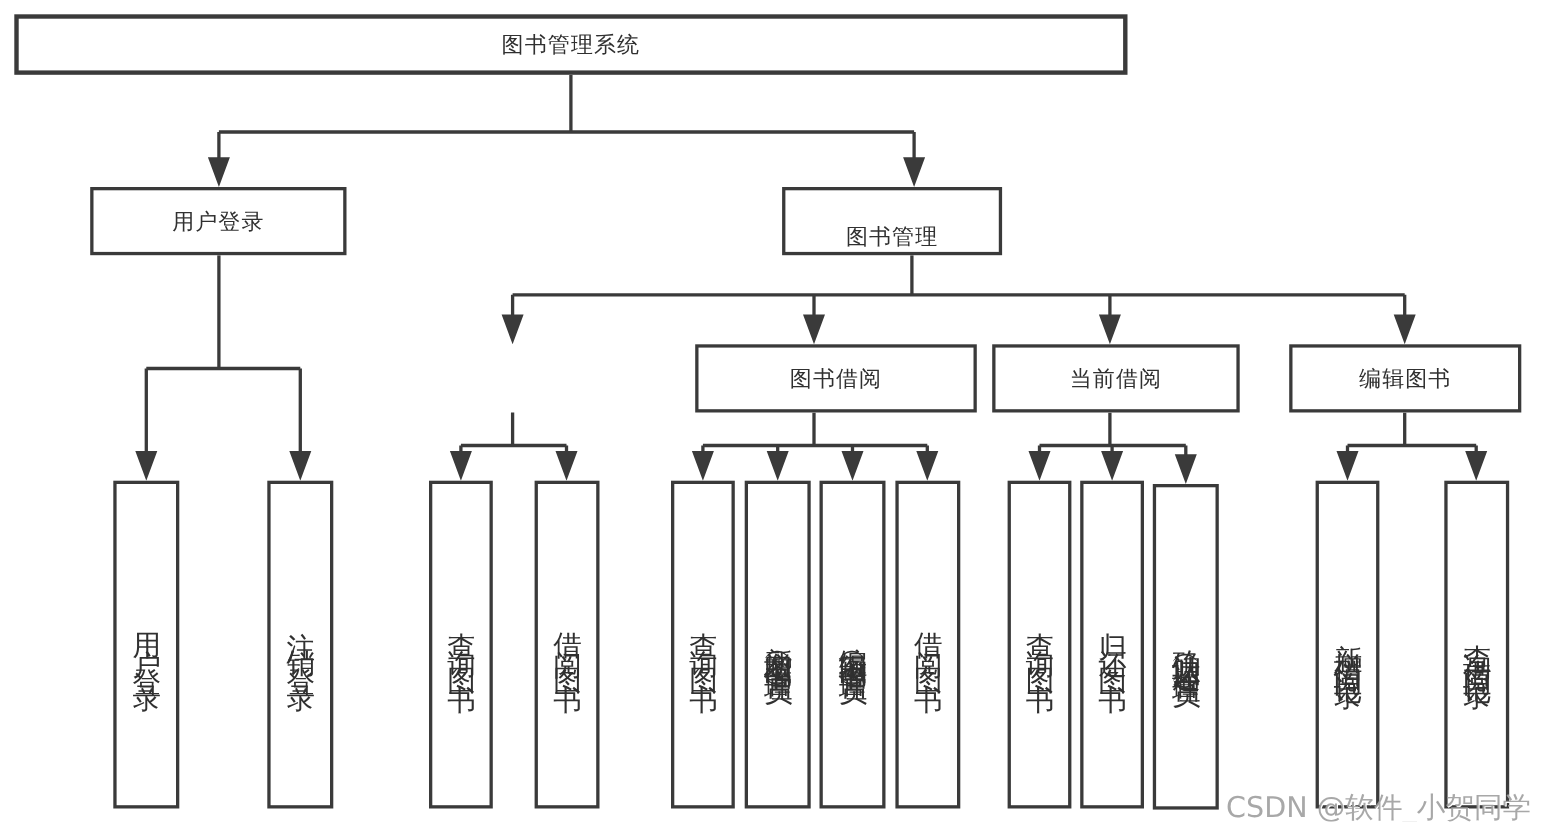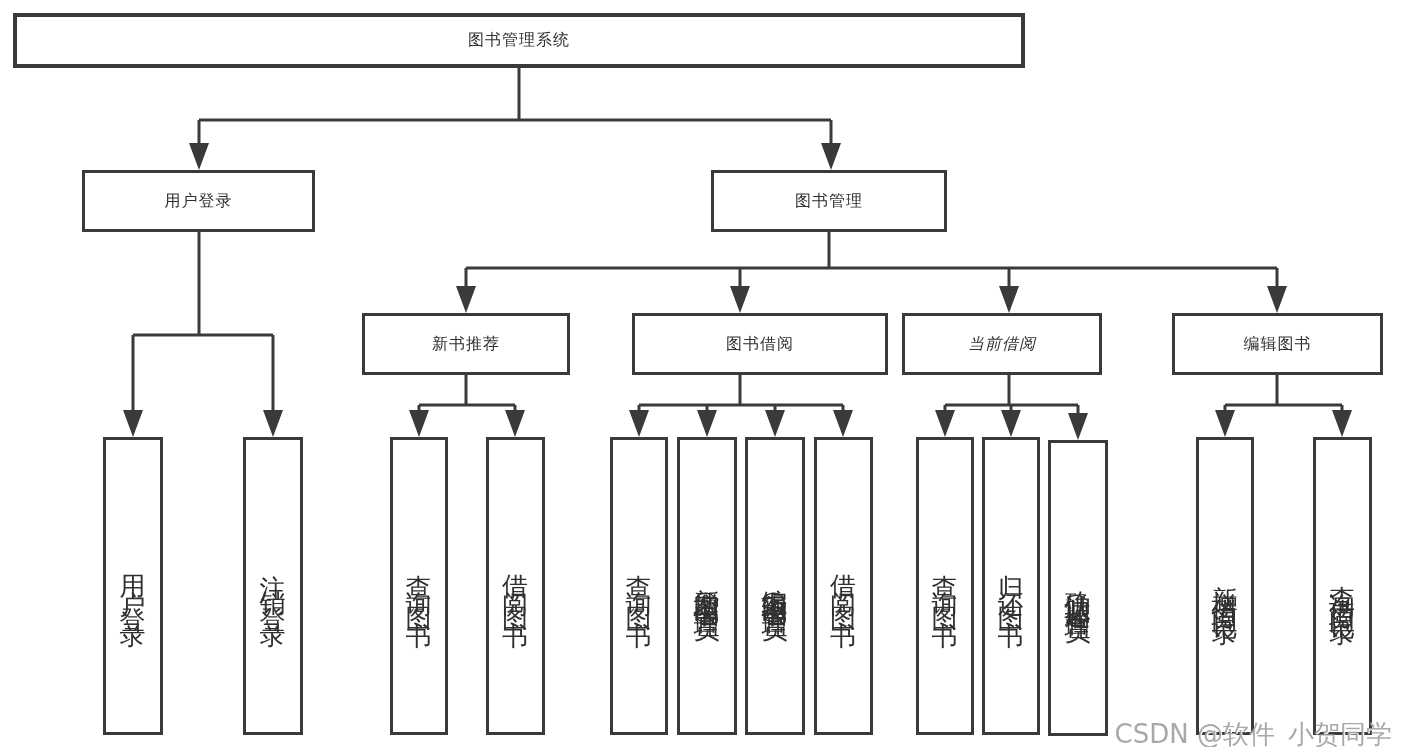--- a/index.html
+++ b/index.html
@@ -23,21 +23,21 @@
     background: #ffffff;
     border: 3px solid #3a3a3a;
     display: flex;
     align-items: center;
     justify-content: center;
     z-index: 2;
     color: #303030;
   }
   .node.root { border-width: 4px; }
   .h-label {
-    font-size: 16px;
+    font-size: 20px;
     color: #303030;
     letter-spacing: 1px;
     white-space: nowrap;
   }
   .v-label {
     writing-mode: vertical-rl;
     text-orientation: mixed;
     font-size: 26px;
     color: #303030;
     white-space: nowrap;
@@ -90,31 +90,28 @@
     </g>
   </svg>
 
   <div class="node root" style="left:13px; top:13px; width:1012px; height:55px;">
     <span class="h-label">图书管理系统</span>
   </div>
 
   <div class="node" style="left:82px; top:170px; width:233px; height:62px;">
     <span class="h-label">用户登录</span>
   </div>
-  <div class="node" style="left:711px; top:170px; width:236px; height:62px;">
+  <div class="node" style="left:711px; top:170px; width:200px; height:62px;align-items:flex-end;">
     <span class="h-label">图书管理</span>
   </div>
 
-  <div class="node" style="left:362px; top:313px; width:208px; height:62px;">
-    <span class="h-label">新书推荐</span>
-  </div>
   <div class="node" style="left:632px; top:313px; width:256px; height:62px;">
     <span class="h-label">图书借阅</span>
   </div>
-  <div class="node" style="left:902px; top:313px; width:200px; height:62px;font-style:italic;">
+  <div class="node" style="left:902px; top:313px; width:225px; height:62px;">
     <span class="h-label">当前借阅</span>
   </div>
   <div class="node" style="left:1172px; top:313px; width:211px; height:62px;">
     <span class="h-label">编辑图书</span>
   </div>
 
   <div class="node" style="left:103px; top:437px; width:60px; height:298px;">
     <span class="v-label ls4">用户登录</span>
   </div>
   <div class="node" style="left:243px; top:437px; width:60px; height:298px;">

